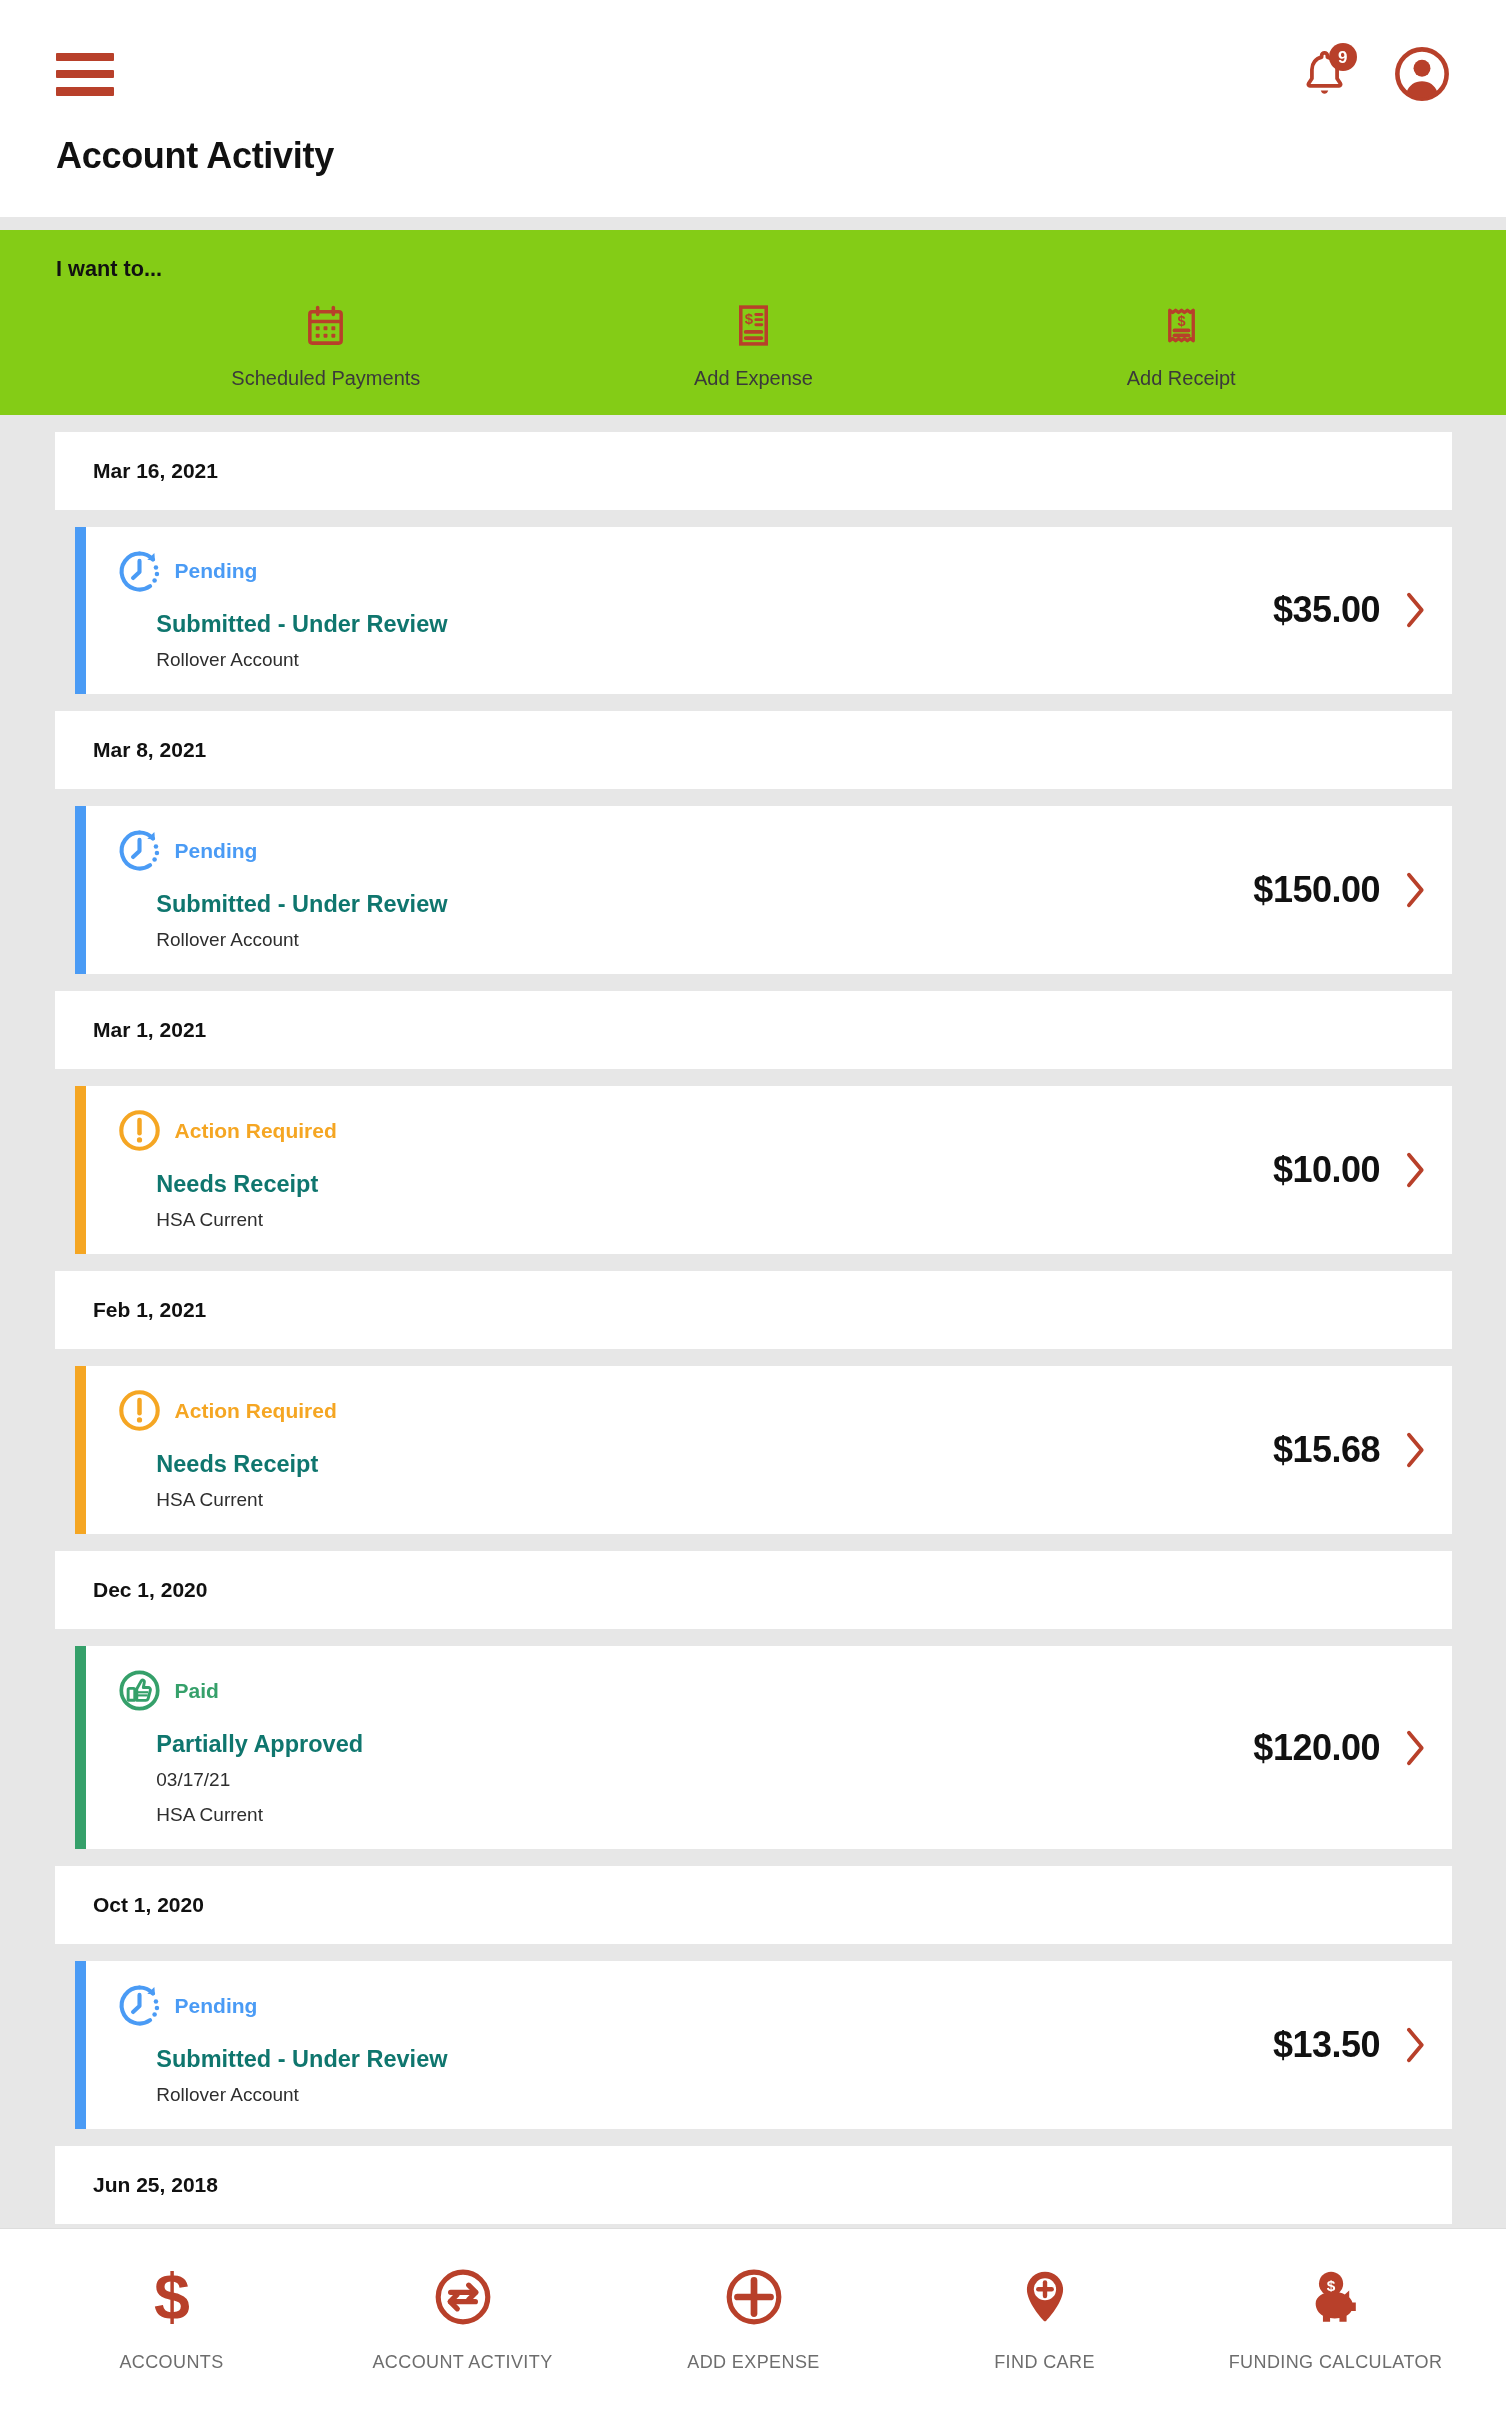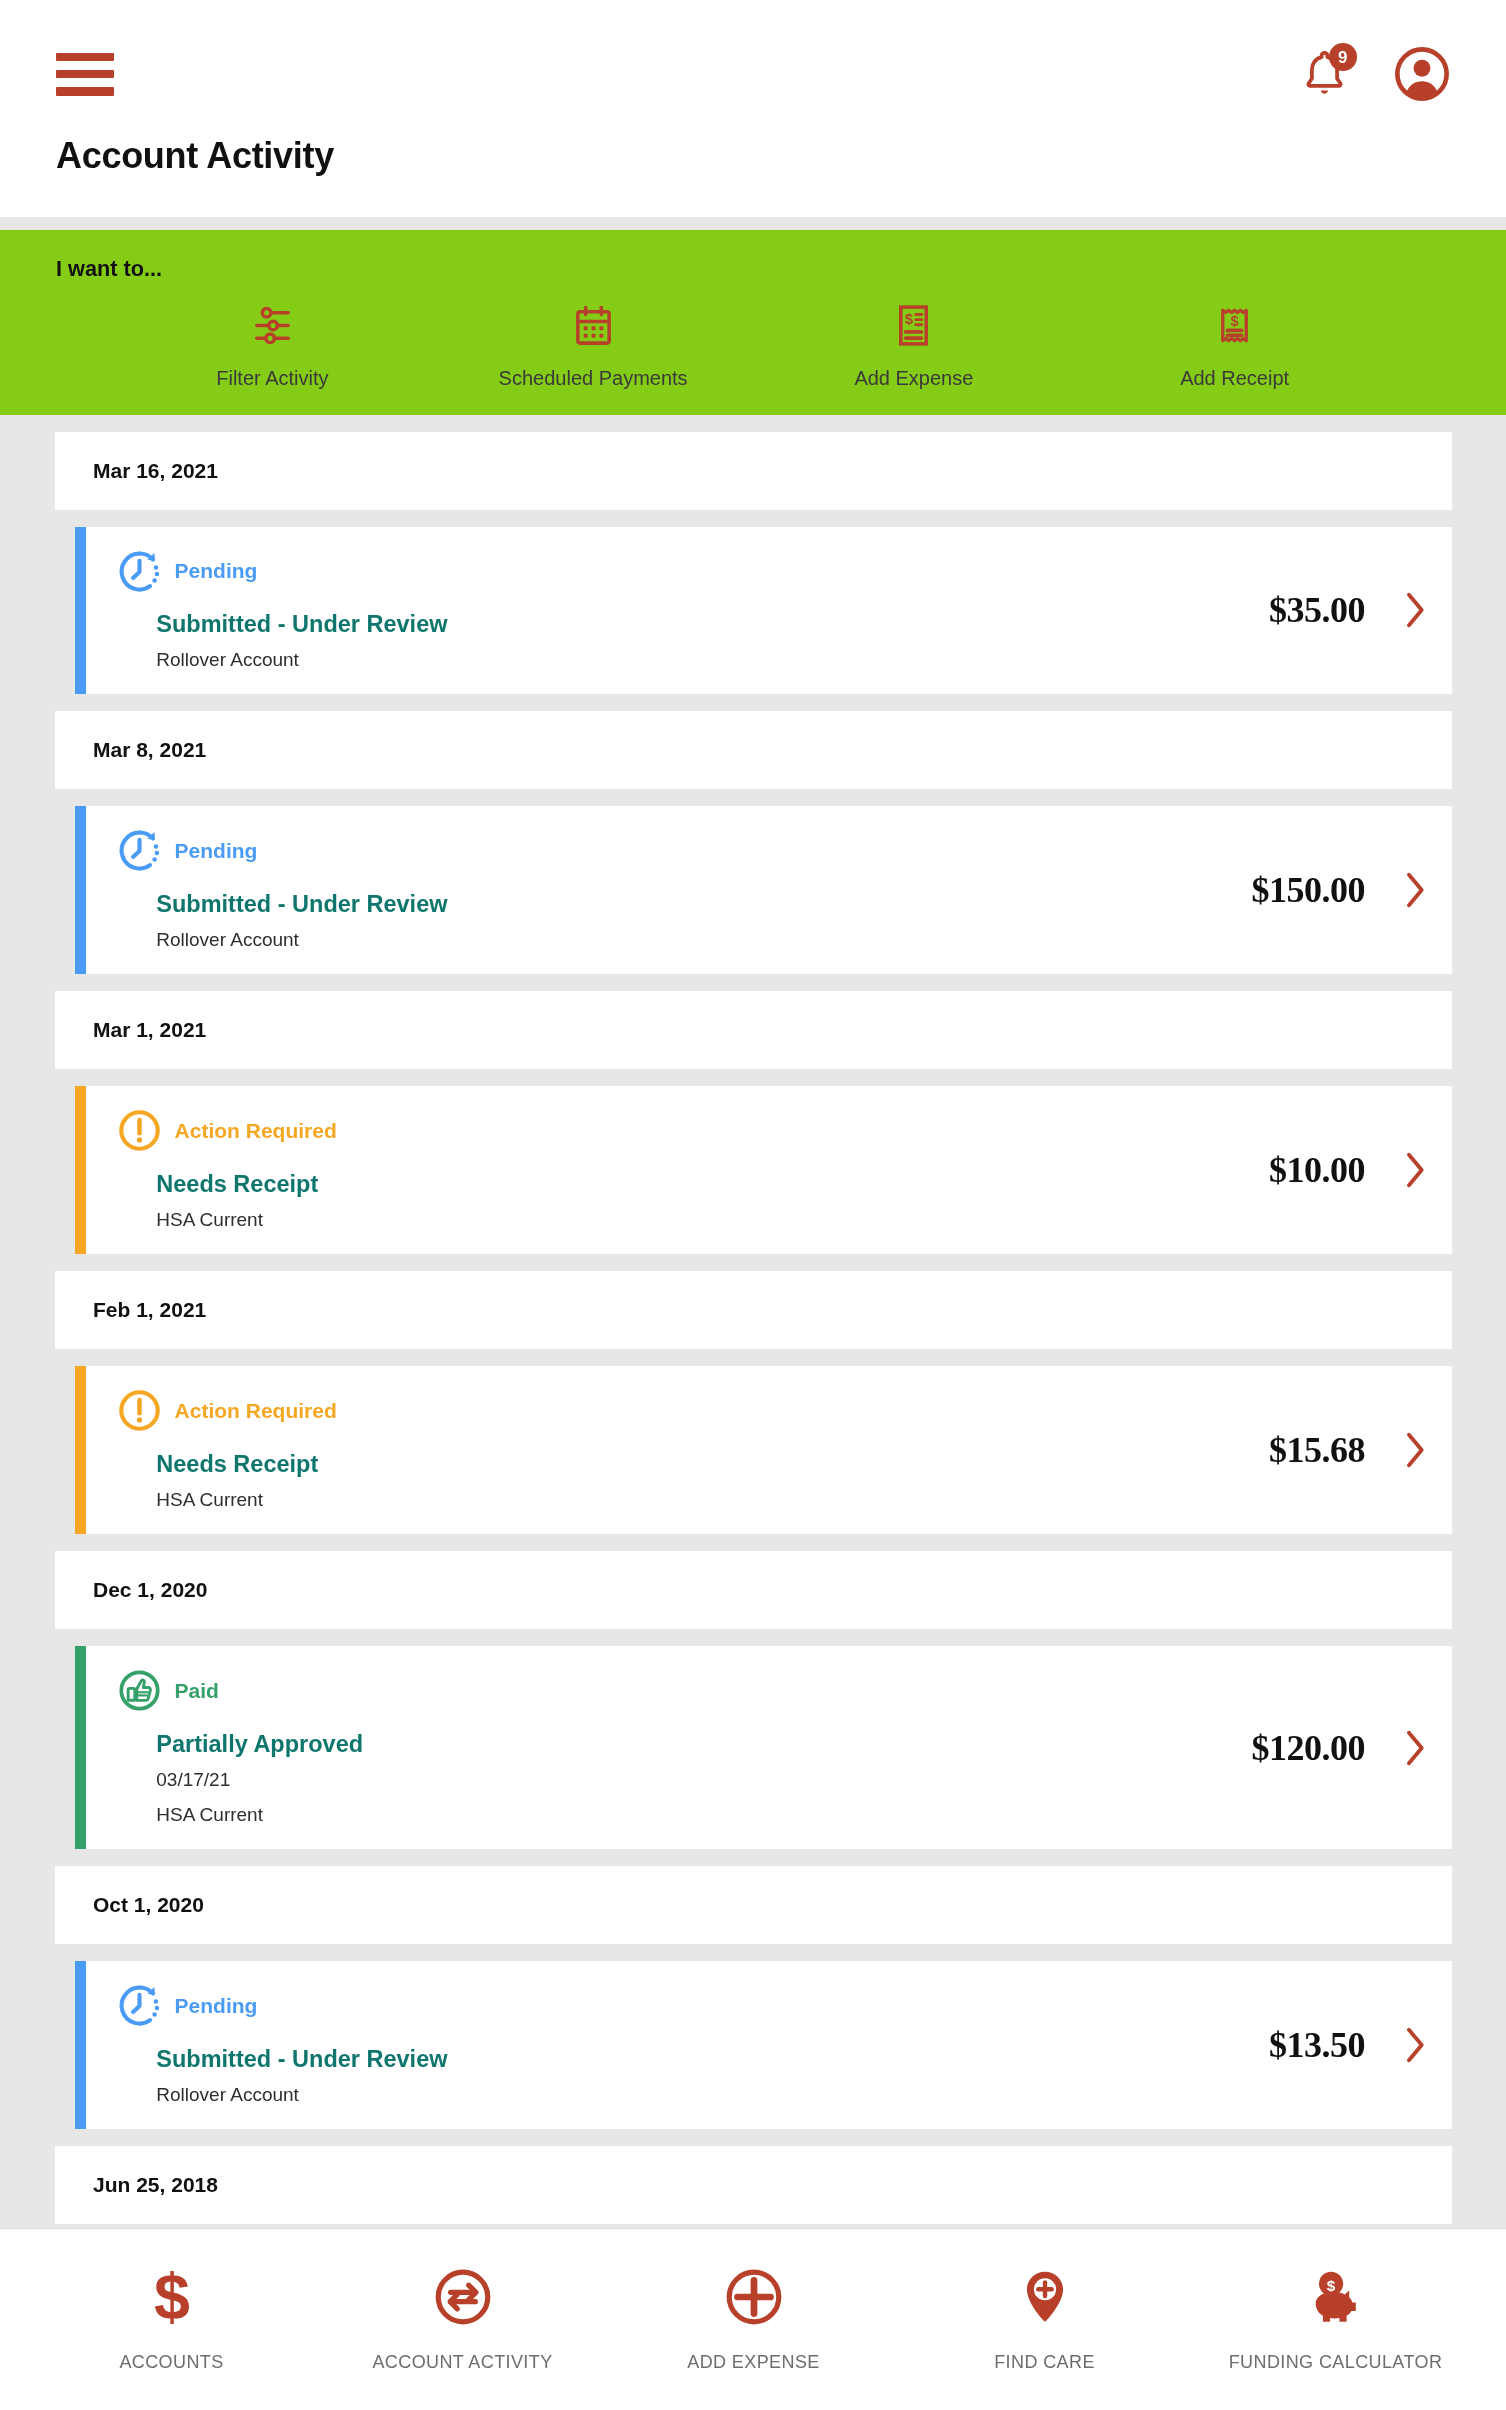--- a/index.html
+++ b/index.html
@@ -193,23 +193,22 @@
   .txn-sub {
     font-size: 19px;
     color: #2e2e2e;
     margin: 7.5px 0 0 40px;
     line-height: 1.45;
   }
 
   .txn-right {
     display: flex;
     align-items: center;
-    gap: 40px;
+    gap: 25px;
     padding-left: 19px;
-    font-family: Liberation Serif, serif;
   }
 
   .txn-amount {
     font-size: 36px;
     font-weight: 700;
     color: #111111;
     white-space: nowrap;
     letter-spacing: -0.5px;
   }
 
@@ -282,39 +281,20 @@
     <div class="page-title">Account Activity</div>
   </div>
 
   <div class="gap-strip"></div>
 
   <div class="iwantto">
     <div class="iwantto-label">I want to...</div>
 
     <div class="quick-actions">
 
-      <div class="qa-item">
-        <div class="qa-icon">
-          <svg width="47" height="47" viewBox="0 0 24 24">
-            <g stroke="#b8402a" stroke-width="1.8" stroke-linecap="round" fill="none">
-              <line x1="12.5" y1="5.5" x2="20" y2="5.5"></line>
-              <line x1="4" y1="12" x2="10" y2="12"></line>
-              <line x1="14.5" y1="12" x2="20" y2="12"></line>
-              <line x1="4" y1="18.5" x2="8.5" y2="18.5"></line>
-              <line x1="13" y1="18.5" x2="20" y2="18.5"></line>
-            </g>
-            <g fill="none" stroke="#b8402a" stroke-width="1.8">
-              <circle cx="9" cy="5.5" r="2.2"></circle>
-              <circle cx="12.3" cy="12" r="2.2"></circle>
-              <circle cx="10.8" cy="18.5" r="2.2"></circle>
-            </g>
-          </svg>
-        </div>
-        <div class="qa-label">Filter Activity</div>
-      </div>
 
       <div class="qa-item">
         <div class="qa-icon">
           <svg width="47" height="47" viewBox="0 0 24 24">
             <rect x="4" y="5" width="16" height="16" rx="1.2" fill="none" stroke="#b8402a" stroke-width="1.8"></rect>
             <line x1="4" y1="10" x2="20" y2="10" stroke="#b8402a" stroke-width="1.8"></line>
             <line x1="8" y1="2.8" x2="8" y2="6.4" stroke="#b8402a" stroke-width="1.8" stroke-linecap="round"></line>
             <line x1="16" y1="2.8" x2="16" y2="6.4" stroke="#b8402a" stroke-width="1.8" stroke-linecap="round"></line>
             <g fill="#b8402a">
               <rect x="7" y="12.4" width="2" height="2" rx="0.4"></rect>

